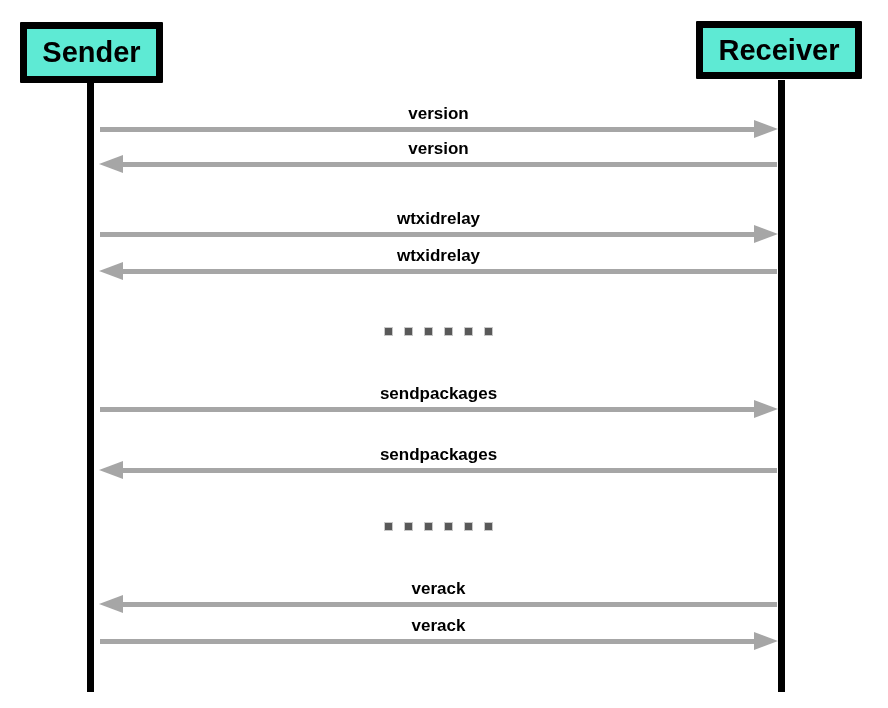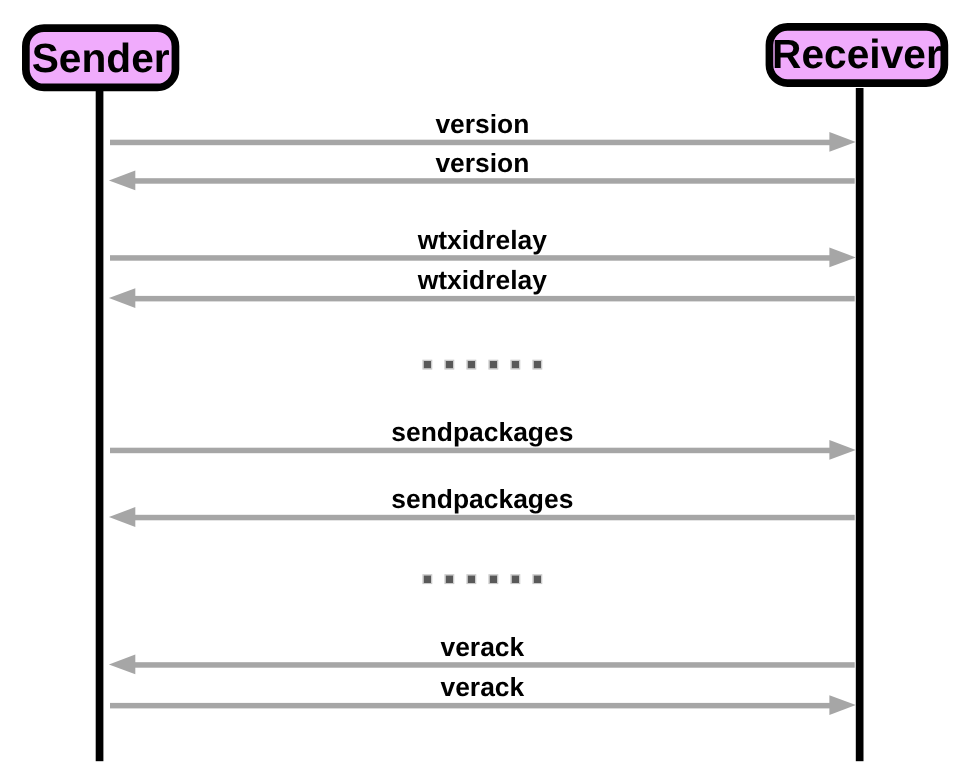--- a/index.html
+++ b/index.html
@@ -13,26 +13,26 @@
     height: 708px;
     background: #ffffff;
     font-family: "Liberation Sans", sans-serif;
     overflow: hidden;
   }
   
   .actor-box {
     position: absolute;
     box-sizing: border-box;
     border: 7px solid #000000;
-    border-radius: 20px;
-    background: #f0abfc;
+    border-radius: 1px;
+    background: #5eead4;
     display: flex;
     align-items: center;
     justify-content: center;
-    font-size: 37px;
+    font-size: 29px;
     font-weight: 700;
     color: #000000;
     z-index: 3;
   }
   .actor-box.sender   { left: 20px;  top: 22px; width: 143px; height: 61px; }
   .actor-box.receiver { left: 696px; top: 21px; width: 166px; height: 58px; }
   
   .lifeline {
     position: absolute;
     top: 80px;
@@ -44,21 +44,21 @@
   .lifeline.sender   { left: 87px; }
   .lifeline.receiver { left: 778px; }
   
   .msg-label {
     position: absolute;
     left: 100px;
     width: 677px;
     height: 26px;
     line-height: 26px;
     text-align: center;
-    font-size: 24px;
+    font-size: 17px;
     font-weight: 700;
     color: #000000;
     z-index: 2;
     white-space: nowrap;
   }
   
   .arrow {
     position: absolute;
     left: 100px;
     width: 677px;

